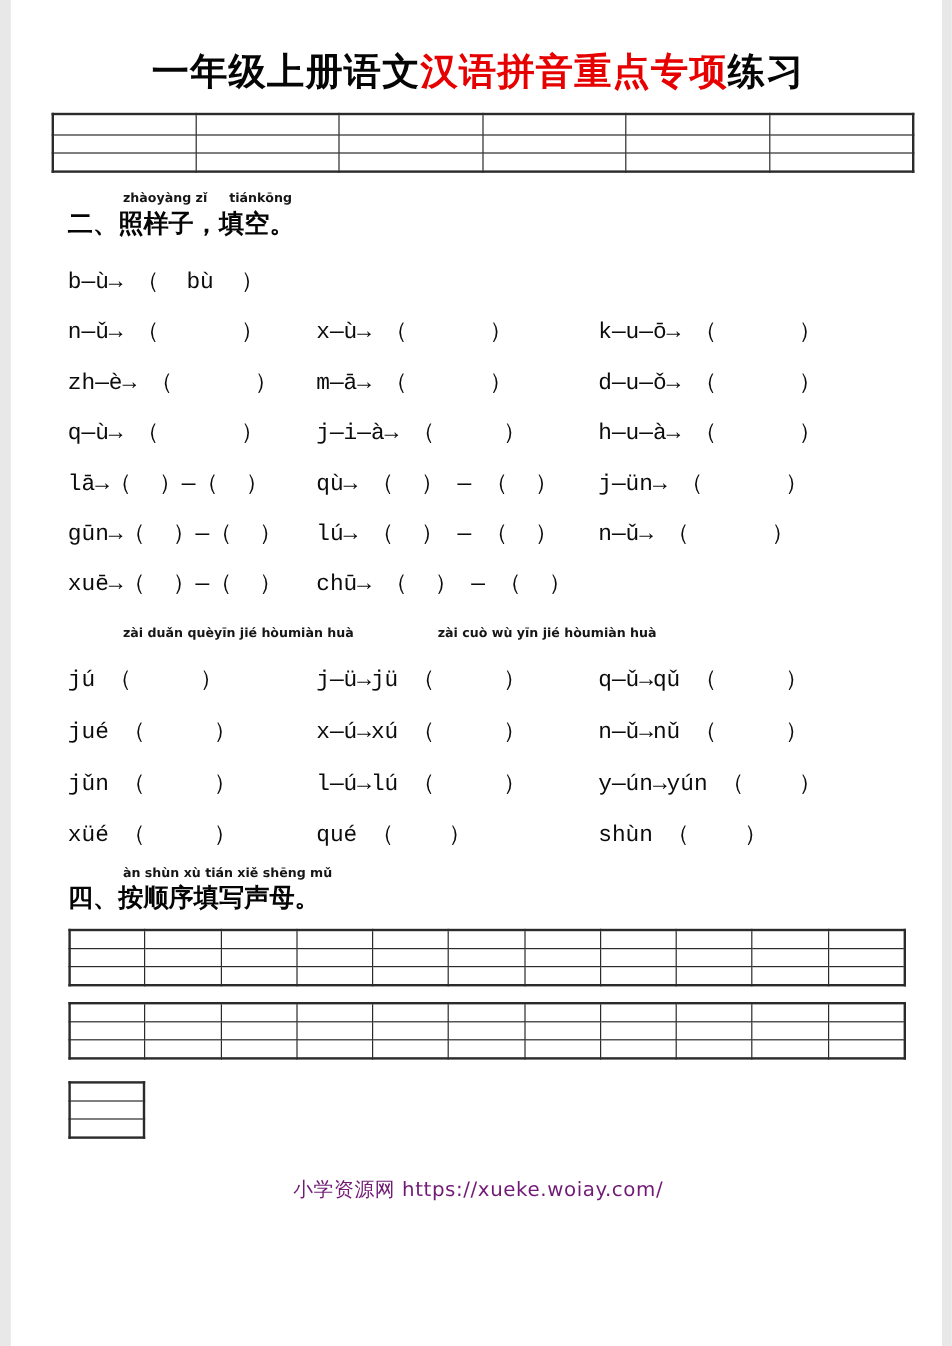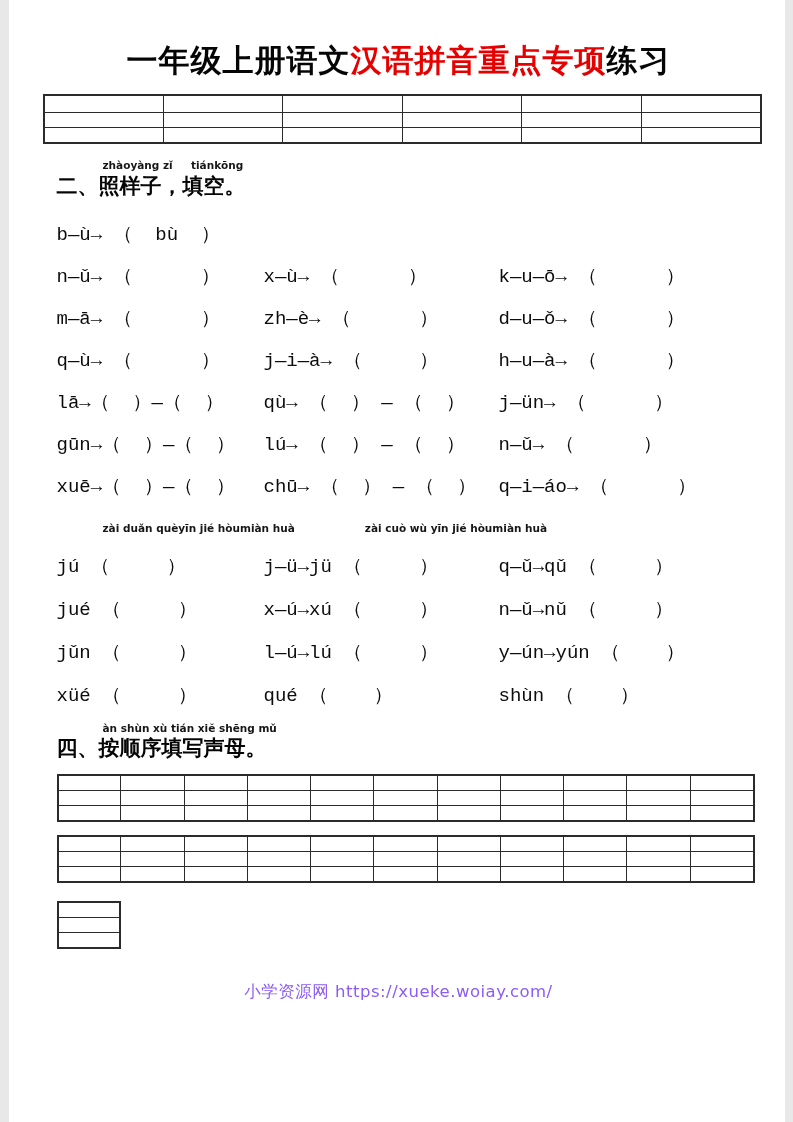--- a/index.html
+++ b/index.html
@@ -74,21 +74,21 @@
   }
   .ex-cell.full{grid-column:1 / -1;}
   .pinyin-pair{display:flex;}
   .pinyin-pair .p2{margin-left:70px;}
   .sec3-rows{margin-top:10px;}
   .sec3-rows .ex-row{height:43px;}
   .footer{
     margin-top:32px;
     text-align:center;
     font-size:16.5px;
-    color:#8b5cf6;
+    color:#701a75;
     letter-spacing:0.5px;
   }
 </style>
 </head>
 <body>
 
 <div class="page">
 
   <h1 class="doc-title"><span>一年级上册语文</span><span class="hl" style="color: rgb(230, 0, 0);">汉语拼音重点专项</span><span>练习</span></h1>
 
@@ -128,43 +128,42 @@
   <div class="ex-rows">
     <div class="ex-row">
       <span class="ex-cell full">b—ù→ （  bù  ）</span>
     </div>
     <div class="ex-row">
       <span class="ex-cell">n—ǔ→ （      ）</span>
       <span class="ex-cell">x—ù→ （      ）</span>
       <span class="ex-cell">k—u—ō→ （      ）</span>
     </div>
     <div class="ex-row">
+      <span class="ex-cell">zh—è→ （      ）</span>
       <span class="ex-cell">m—ā→ （      ）</span>
-      <span class="ex-cell">zh—è→ （      ）</span>
       <span class="ex-cell">d—u—ǒ→ （      ）</span>
     </div>
     <div class="ex-row">
       <span class="ex-cell">q—ù→ （      ）</span>
       <span class="ex-cell">j—i—à→ （     ）</span>
       <span class="ex-cell">h—u—à→ （      ）</span>
     </div>
     <div class="ex-row">
       <span class="ex-cell">lā→（  ）—（  ）</span>
       <span class="ex-cell">qù→ （  ） — （  ）</span>
       <span class="ex-cell">j—ün→ （      ）</span>
     </div>
     <div class="ex-row">
       <span class="ex-cell">gūn→（  ）—（  ）</span>
       <span class="ex-cell">lú→ （  ） — （  ）</span>
       <span class="ex-cell">n—ǔ→ （      ）</span>
     </div>
     <div class="ex-row">
       <span class="ex-cell">xuē→（  ）—（  ）</span>
       <span class="ex-cell">chū→ （  ） — （  ）</span>
-      <span class="ex-cell">q—i—áo→ （      ）</span>
     </div>
   </div>
 
   <div class="sec">
     <div class="sec-pinyin pinyin-pair">
       <span class="p1">zài duǎn quèyīn jié hòumiàn huà</span>
       <span class="p2">zài cuò wù yīn jié hòumiàn huà</span>
     </div>
   </div>
   <div class="ex-rows sec3-rows">

